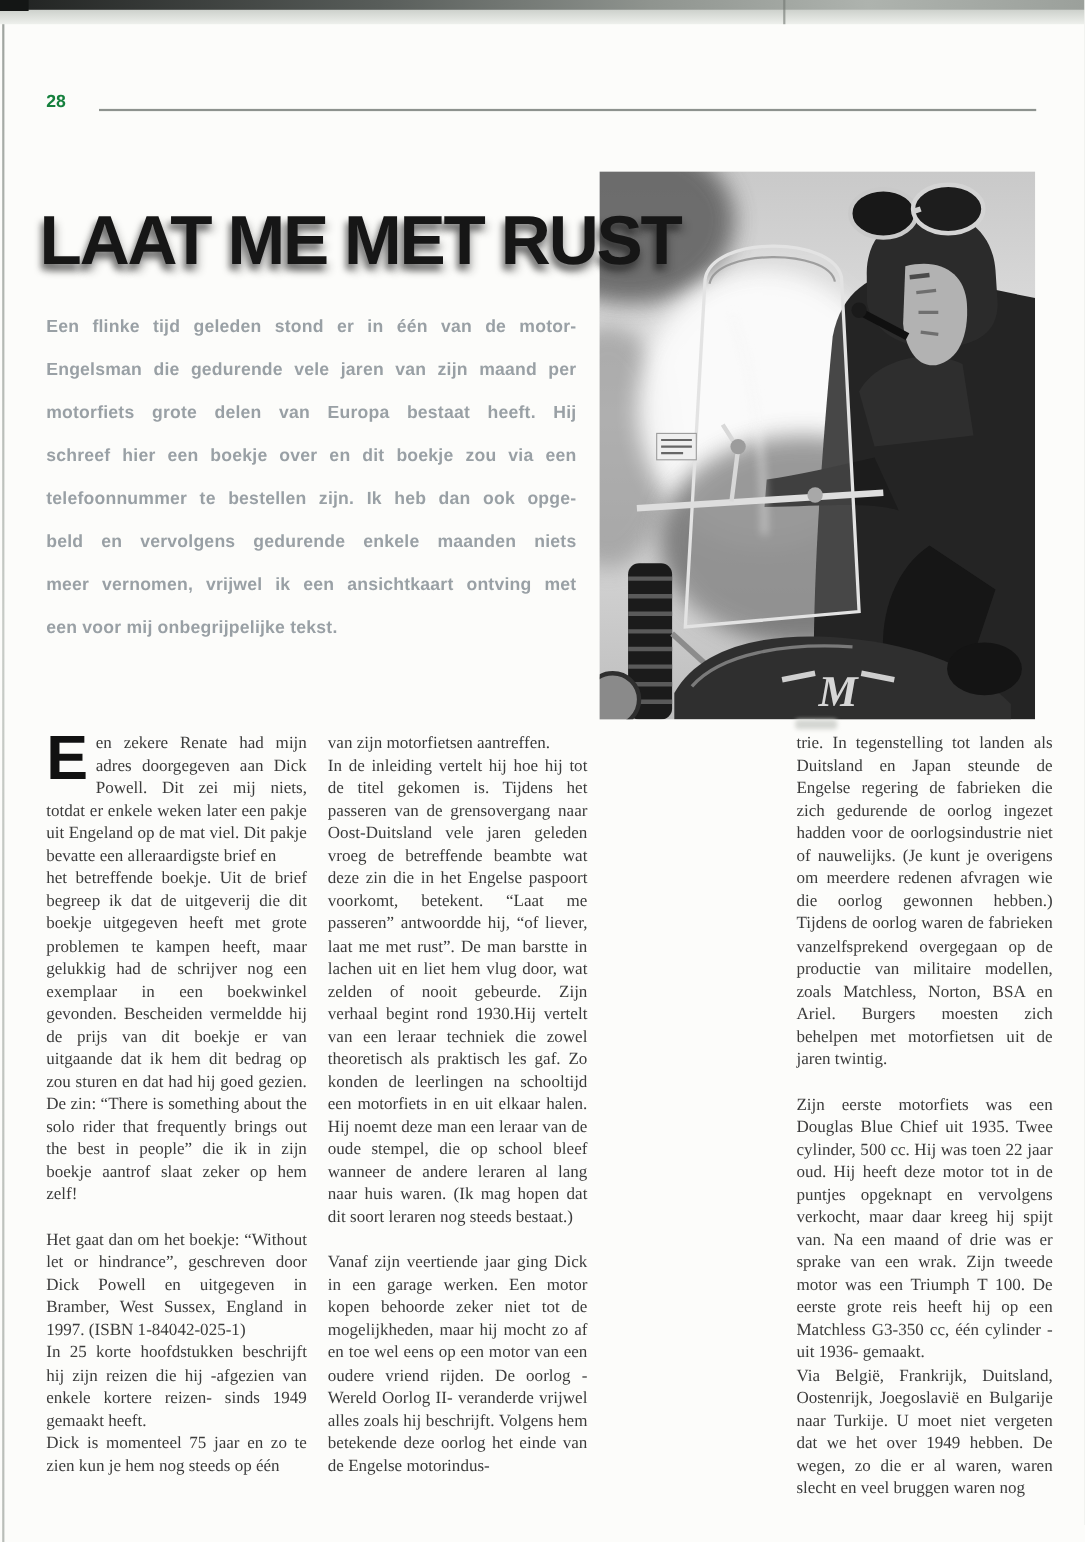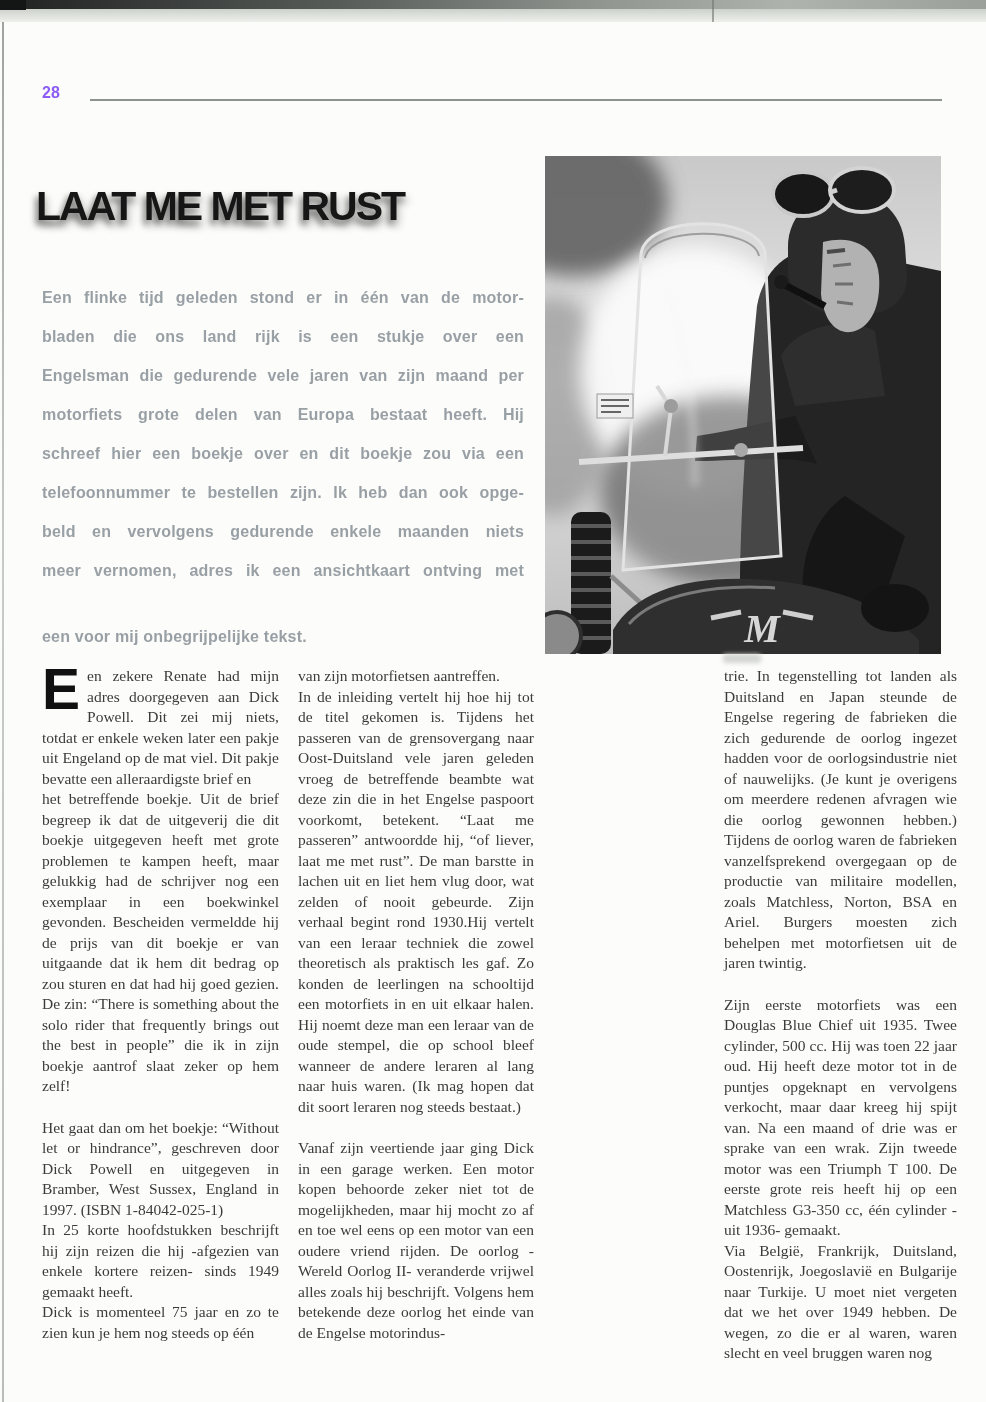--- a/index.html
+++ b/index.html
@@ -8,31 +8,31 @@
   
   .scan-strip1{position:absolute;left:0;top:0;width:986px;height:9px;
      background:linear-gradient(to right,#1f2120,#585d5a 35%,#8f948f 60%,#aeb3ae 80%,#9ba09b);}
   .scan-strip2{position:absolute;left:0;top:9px;width:986px;height:13px;
      background:linear-gradient(to bottom,#cdd1cc,#eef0ec);}
   .scan-vline-top{position:absolute;left:712px;top:0;width:2px;height:22px;background:#6f746f;opacity:.6;}
   .scan-left-line{position:absolute;left:2px;top:22px;width:2px;height:1380px;
      background:linear-gradient(to bottom,#9fa49f,#c7cbc6 40%,#b9bdb8);}
   .scan-corner{position:absolute;left:0;top:0;width:26px;height:10px;background:#141615;}
 
-  .page-number{position:absolute;left:42px;top:84px;font-size:16px;font-weight:bold;color:#8b5cf6;}
+  .page-number{position:absolute;left:42px;top:84px;font-size:16px;font-weight:bold;color:#15803d;}
   .header-rule{position:absolute;left:90px;top:99px;width:852px;height:2px;background:#8d928e;}
 
   .title{position:absolute;left:36px;top:183px;z-index:5;white-space:nowrap;
-     font-size:41px;font-weight:bold;letter-spacing:-2px;color:#161616;
+     font-size:63px;font-weight:bold;letter-spacing:-2px;color:#161616;
      text-shadow:-3px 5px 6px rgba(25,25,25,0.50), 2px 6px 8px rgba(25,25,25,0.30);}
 
   .lead{position:absolute;left:42px;top:278px;width:482px;z-index:4;
      color:#99a0a5;font-size:16px;font-weight:bold;letter-spacing:.2px;}
   .lead-line{height:39px;line-height:39px;text-align:justify;text-align-last:justify;}
-  .lead-line.last{text-align-last:left;margin-top:27px;}
+  .lead-line.last{text-align-last:left;}
 
   
   .photo{position:absolute;left:545px;top:156px;width:396px;height:498px;z-index:2;overflow:hidden;
      background:#dcdcdc;}
   .photo svg{display:block;width:100%;height:100%;}
   .photo-smudge{position:absolute;left:723px;top:654px;width:38px;height:9px;z-index:3;
      background:#d4d6d2;border-radius:3px;filter:blur(2px);}
 
   
   .col{position:absolute;top:666px;color:#3b3b3b;
@@ -126,27 +126,26 @@
       </g>
       <ellipse cx="350" cy="452" rx="34" ry="24" fill="#141414"></ellipse>
     </svg>
   </div>
   <div class="photo-smudge"></div>
 
   <div class="title">LAAT ME MET RUST</div>
 
   <div class="lead">
     <div class="lead-line">Een flinke tijd geleden stond er in één van de motor-</div>
-    <div class="lead-line">bladen die ons land rijk is een stukje over een</div>
     <div class="lead-line">Engelsman die gedurende vele jaren van zijn maand per</div>
     <div class="lead-line">motorfiets grote delen van Europa bestaat heeft. Hij</div>
     <div class="lead-line">schreef hier een boekje over en dit boekje zou via een</div>
     <div class="lead-line">telefoonnummer te bestellen zijn. Ik heb dan ook opge-</div>
     <div class="lead-line">beld en vervolgens gedurende enkele maanden niets</div>
-    <div class="lead-line">meer vernomen, adres ik een ansichtkaart ontving met</div>
+    <div class="lead-line">meer vernomen, vrijwel ik een ansichtkaart ontving met</div>
     <div class="lead-line last">een voor mij onbegrijpelijke tekst.</div>
   </div>
 
   <div class="col" id="col1">
     <p><span class="dropcap">E</span><span>en zekere Renate had mijn adres doorgegeven aan Dick Powell. Dit zei mij niets, totdat er enkele weken later een pakje uit Engeland op de mat viel. Dit pakje bevatte een alleraardigste brief en</span></p>
     <p>het betreffende boekje. Uit de brief begreep ik dat de uitgeverij die dit boekje uitgegeven heeft met grote problemen te kampen heeft, maar gelukkig had de schrijver nog een exemplaar in een boekwinkel gevonden. Bescheiden vermeldde hij de prijs van dit boekje er van uitgaande dat ik hem dit bedrag op zou sturen en dat had hij goed gezien. De zin: “There is something about the solo rider that frequently brings out the best in people” die ik in zijn boekje aantrof slaat zeker op hem zelf!</p>
     <p class="gap">Het gaat dan om het boekje: “Without let or hindrance”, geschreven door Dick Powell en uitgegeven in Bramber, West Sussex, England in 1997. (ISBN 1-84042-025-1)</p>
     <p>In 25 korte hoofdstukken beschrijft hij zijn reizen die hij -afgezien van enkele kortere reizen- sinds 1949 gemaakt heeft.</p>
     <p>Dick is momenteel 75 jaar en zo te zien kun je hem nog steeds op één</p>
   </div>

